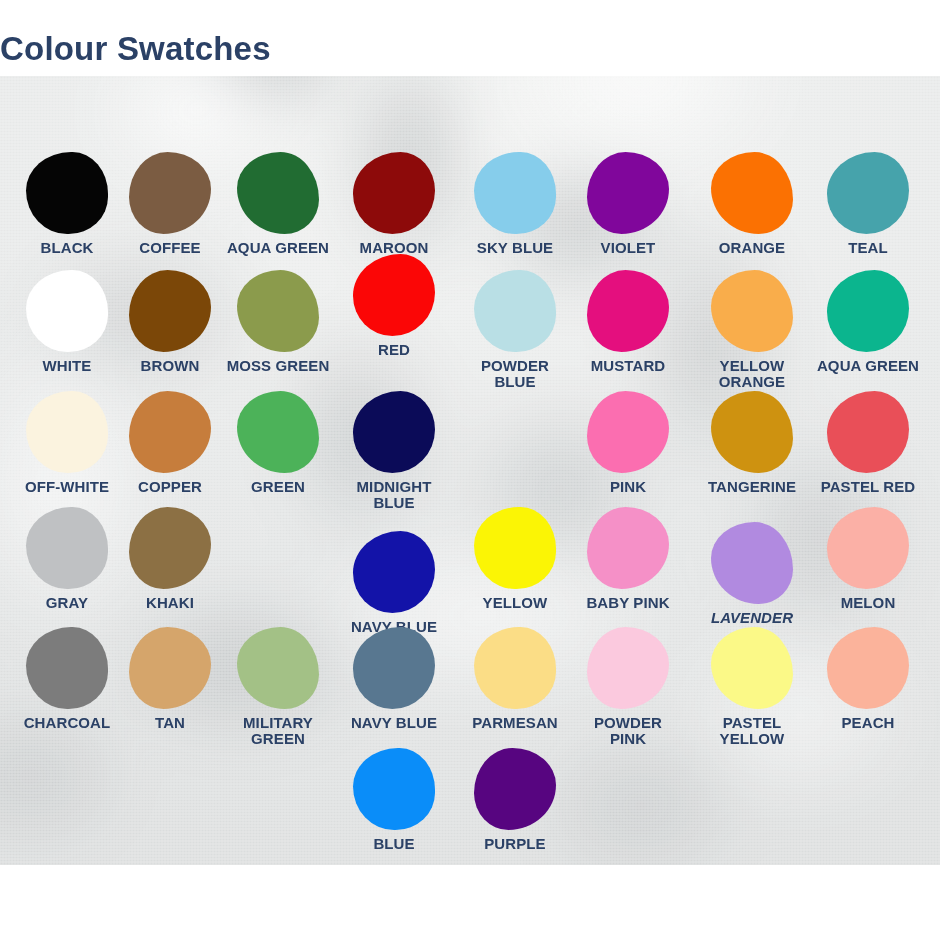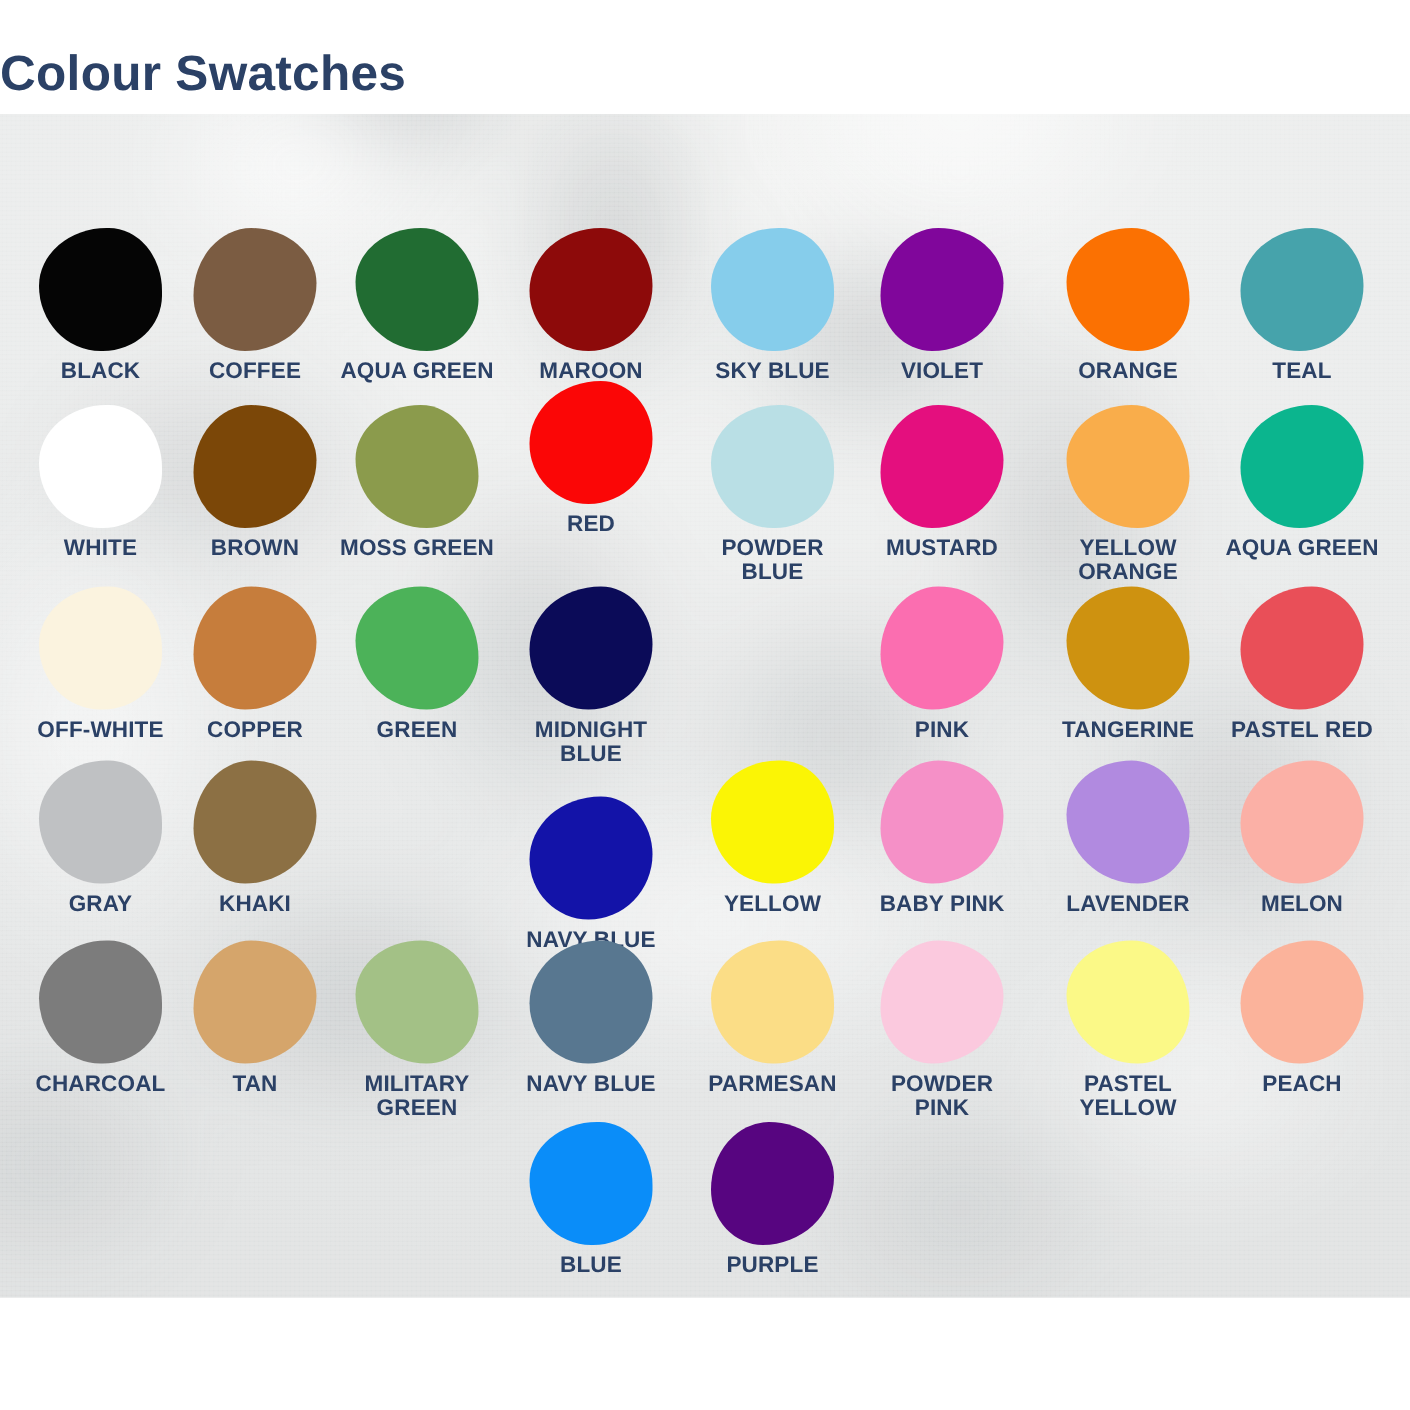--- a/index.html
+++ b/index.html
@@ -245,21 +245,21 @@
         <div class="label">NAVY  BLUE</div>
       </div>
       <div class="swatch" style="left: 515px; top: 507px;">
         <div class="blob " title="#fbf505" style="background: rgb(251, 245, 5);"></div>
         <div class="label">YELLOW</div>
       </div>
       <div class="swatch" style="left: 628px; top: 507px;">
         <div class="blob b2" title="#f590c7" style="background: rgb(245, 144, 199);"></div>
         <div class="label">BABY  PINK</div>
       </div>
-      <div class="swatch" style="left: 752px; top: 507px;">
+      <div class="swatch" style="left: 752px; top: 522px; font-style: italic;">
         <div class="blob b3" title="#b18ae0" style="background: rgb(177, 138, 224);"></div>
         <div class="label">LAVENDER</div>
       </div>
       <div class="swatch" style="left: 868px; top: 507px;">
         <div class="blob b4" title="#fbb0a6" style="background: rgb(251, 176, 166);"></div>
         <div class="label">MELON</div>
       </div>
       <div class="swatch" style="left: 67px; top: 627px;">
         <div class="blob " title="#7c7c7c" style="background: rgb(124, 124, 124);"></div>
         <div class="label">CHARCOAL</div>

